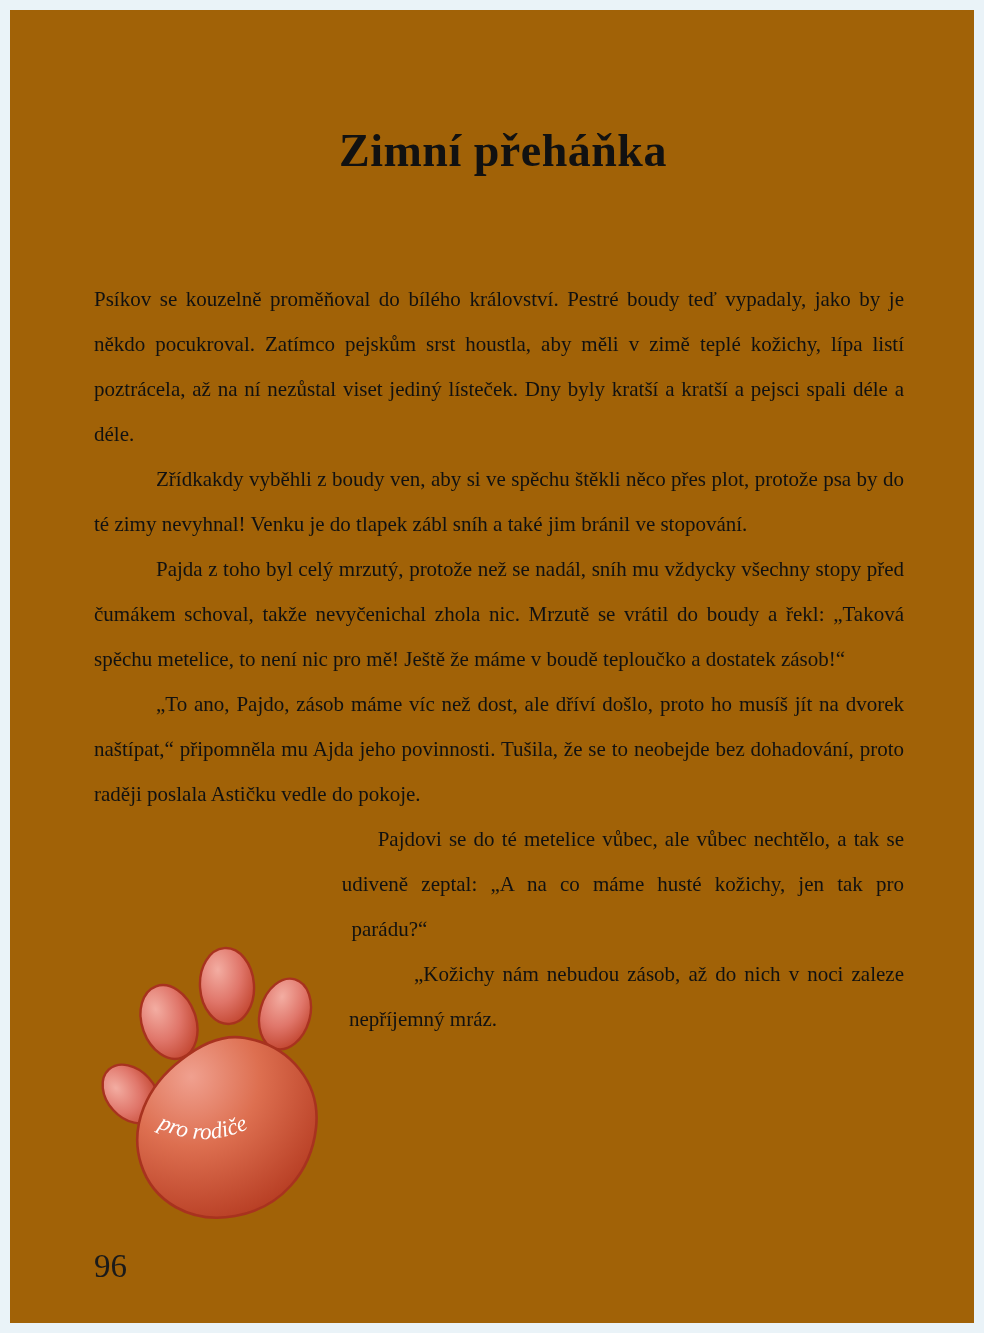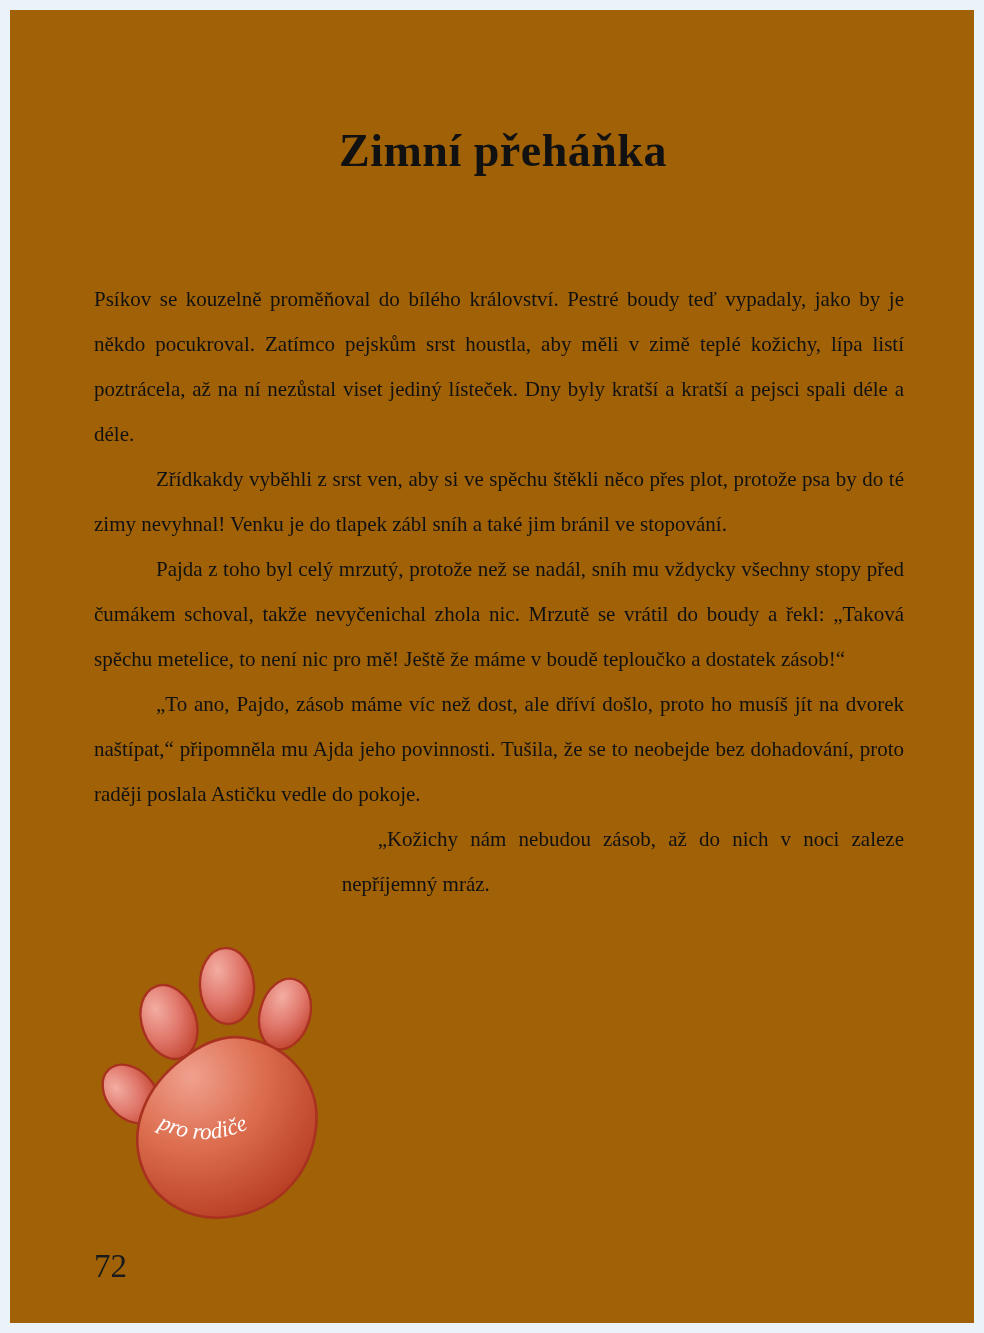--- a/index.html
+++ b/index.html
@@ -95,24 +95,25 @@
 <body>
 
 <div class="page">
 
   <div class="content">
 
     <h1 class="page-title">Zimní přeháňka</h1>
 
     <div class="story">
       <p>Psíkov se kouzelně proměňoval do bílého království. Pestré boudy teď vypadaly, jako by je někdo pocukroval. Zatímco pejskům srst houstla, aby měli v zimě teplé kožichy, lípa listí poztrácela, až na ní nezůstal viset jediný lísteček. Dny byly kratší a kratší a pejsci spali déle a déle.</p>
-      <p class="indent">Zřídkakdy vyběhli z srst ven, aby si ve spěchu štěkli něco přes plot, protože psa by do té zimy nevyhnal! Venku je do tlapek zábl sníh a také jim bránil ve stopování.</p>
+      <p class="indent">Zřídkakdy vyběhli z boudy ven, aby si ve spěchu štěkli něco přes plot, protože psa by do té zimy nevyhnal! Venku je do tlapek zábl sníh a také jim bránil ve stopování.</p>
       <p class="indent">Pajda z toho byl celý mrzutý, protože než se nadál, sníh mu vždycky všechny stopy před čumákem schoval, takže nevyčenichal zhola nic. Mrzutě se vrátil do boudy a řekl: „Taková spěchu metelice, to není nic pro mě! Ještě že máme v boudě teploučko a dostatek zásob!“</p>
       <p class="indent">„To ano, Pajdo, zásob máme víc než dost, ale dříví došlo, proto ho musíš jít na dvorek naštípat,“ připomněla mu Ajda jeho povinnosti. Tušila, že se to neobejde bez dohadování, proto raději poslala Astičku vedle do pokoje.</p>
       <div class="paw-spacer"></div>
+      <p class="indent">Pajdovi se do té metelice vůbec, ale vůbec nechtělo, a tak se udiveně zeptal: „A na co máme husté kožichy, jen tak pro parádu?“</p>
       <p class="indent">„Kožichy nám nebudou zásob, až do nich v noci zaleze nepříjemný mráz.</p>
     </div>
 
   </div>
 
   <div class="paw">
     <svg width="248" height="300" viewBox="0 0 248 300" xmlns="http://www.w3.org/2000/svg">
       <defs>
         <radialGradient id="toeGrad" cx="35%" cy="28%" r="78%">
           <stop offset="0%" stop-color="#f3ada2"></stop>
@@ -142,15 +143,15 @@
                  C 34 200 52 160 86 134
                  C 106 118 128 108 150 112 Z" fill="url(#padGrad)" stroke="#a8321f" stroke-width="2.6"></path>
       </g>
 
       <text font-family="'Liberation Serif', serif" font-size="23" font-style="italic" fill="#ffffff">
         <textPath href="#stampArc" startOffset="8%">pro rodiče</textPath>
       </text>
     </svg>
   </div>
 
-  <div class="folio">72</div>
+  <div class="folio">96</div>
 
 </div>
 
 </body></html>

